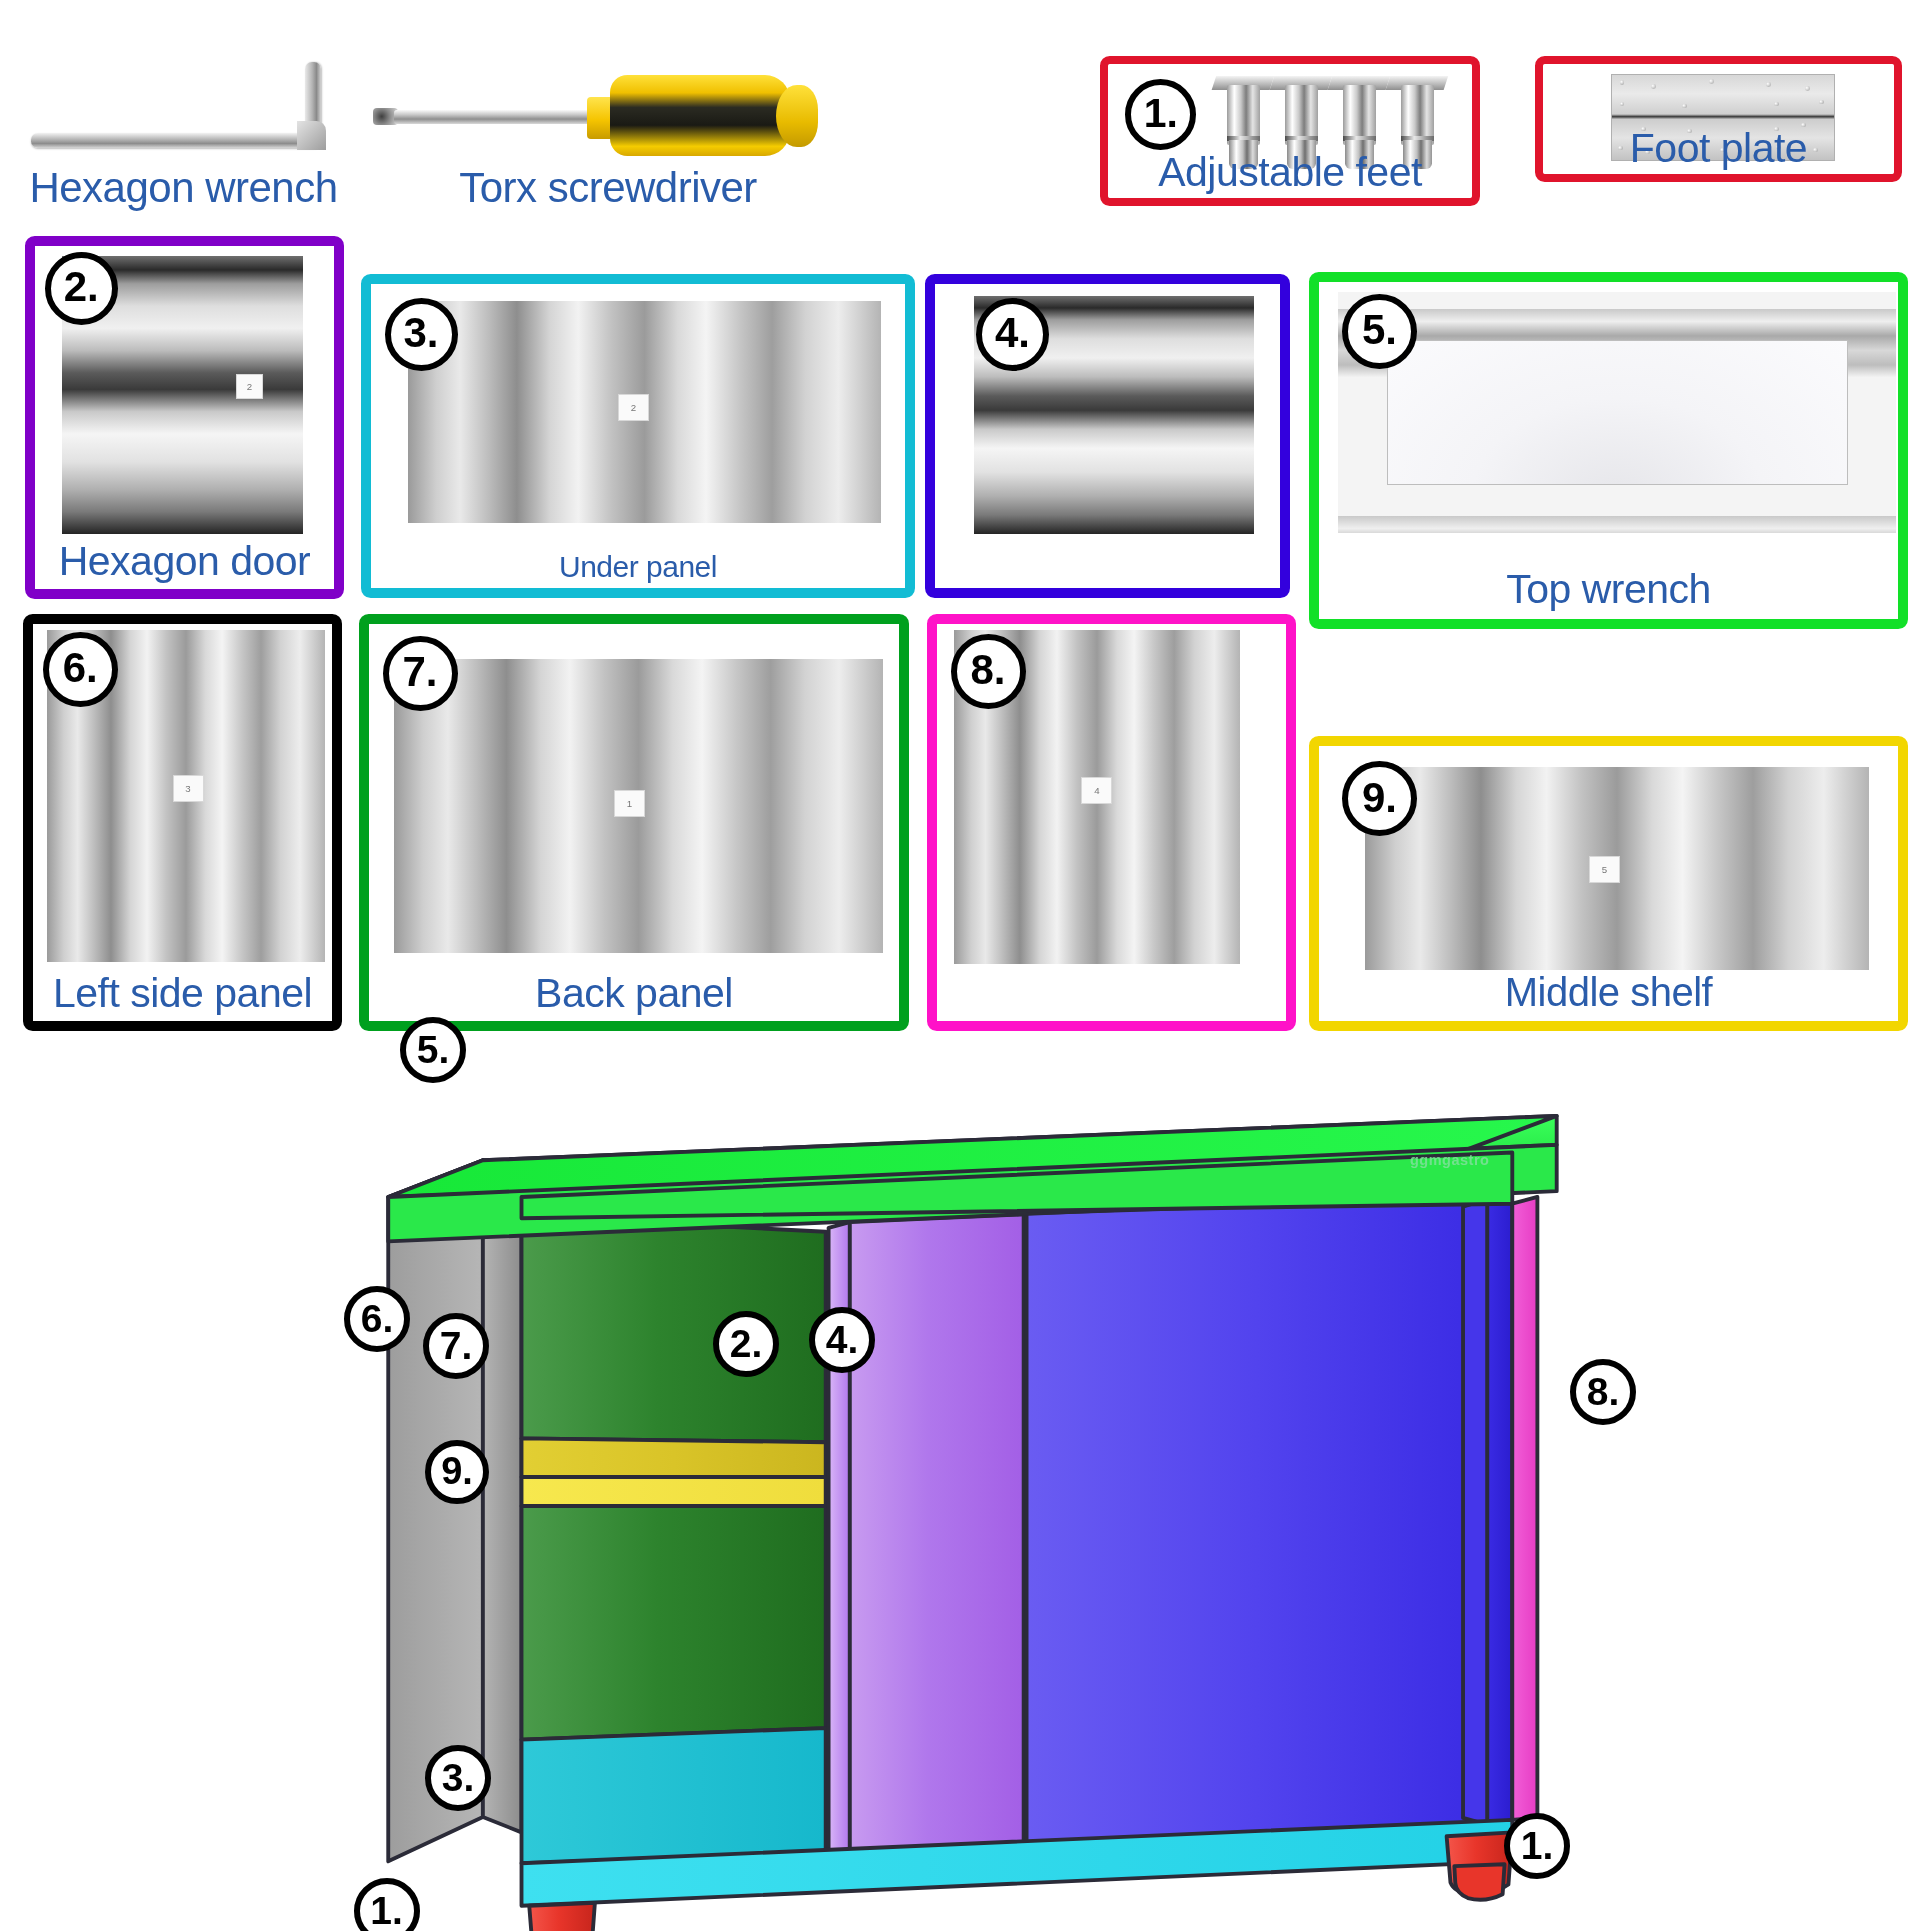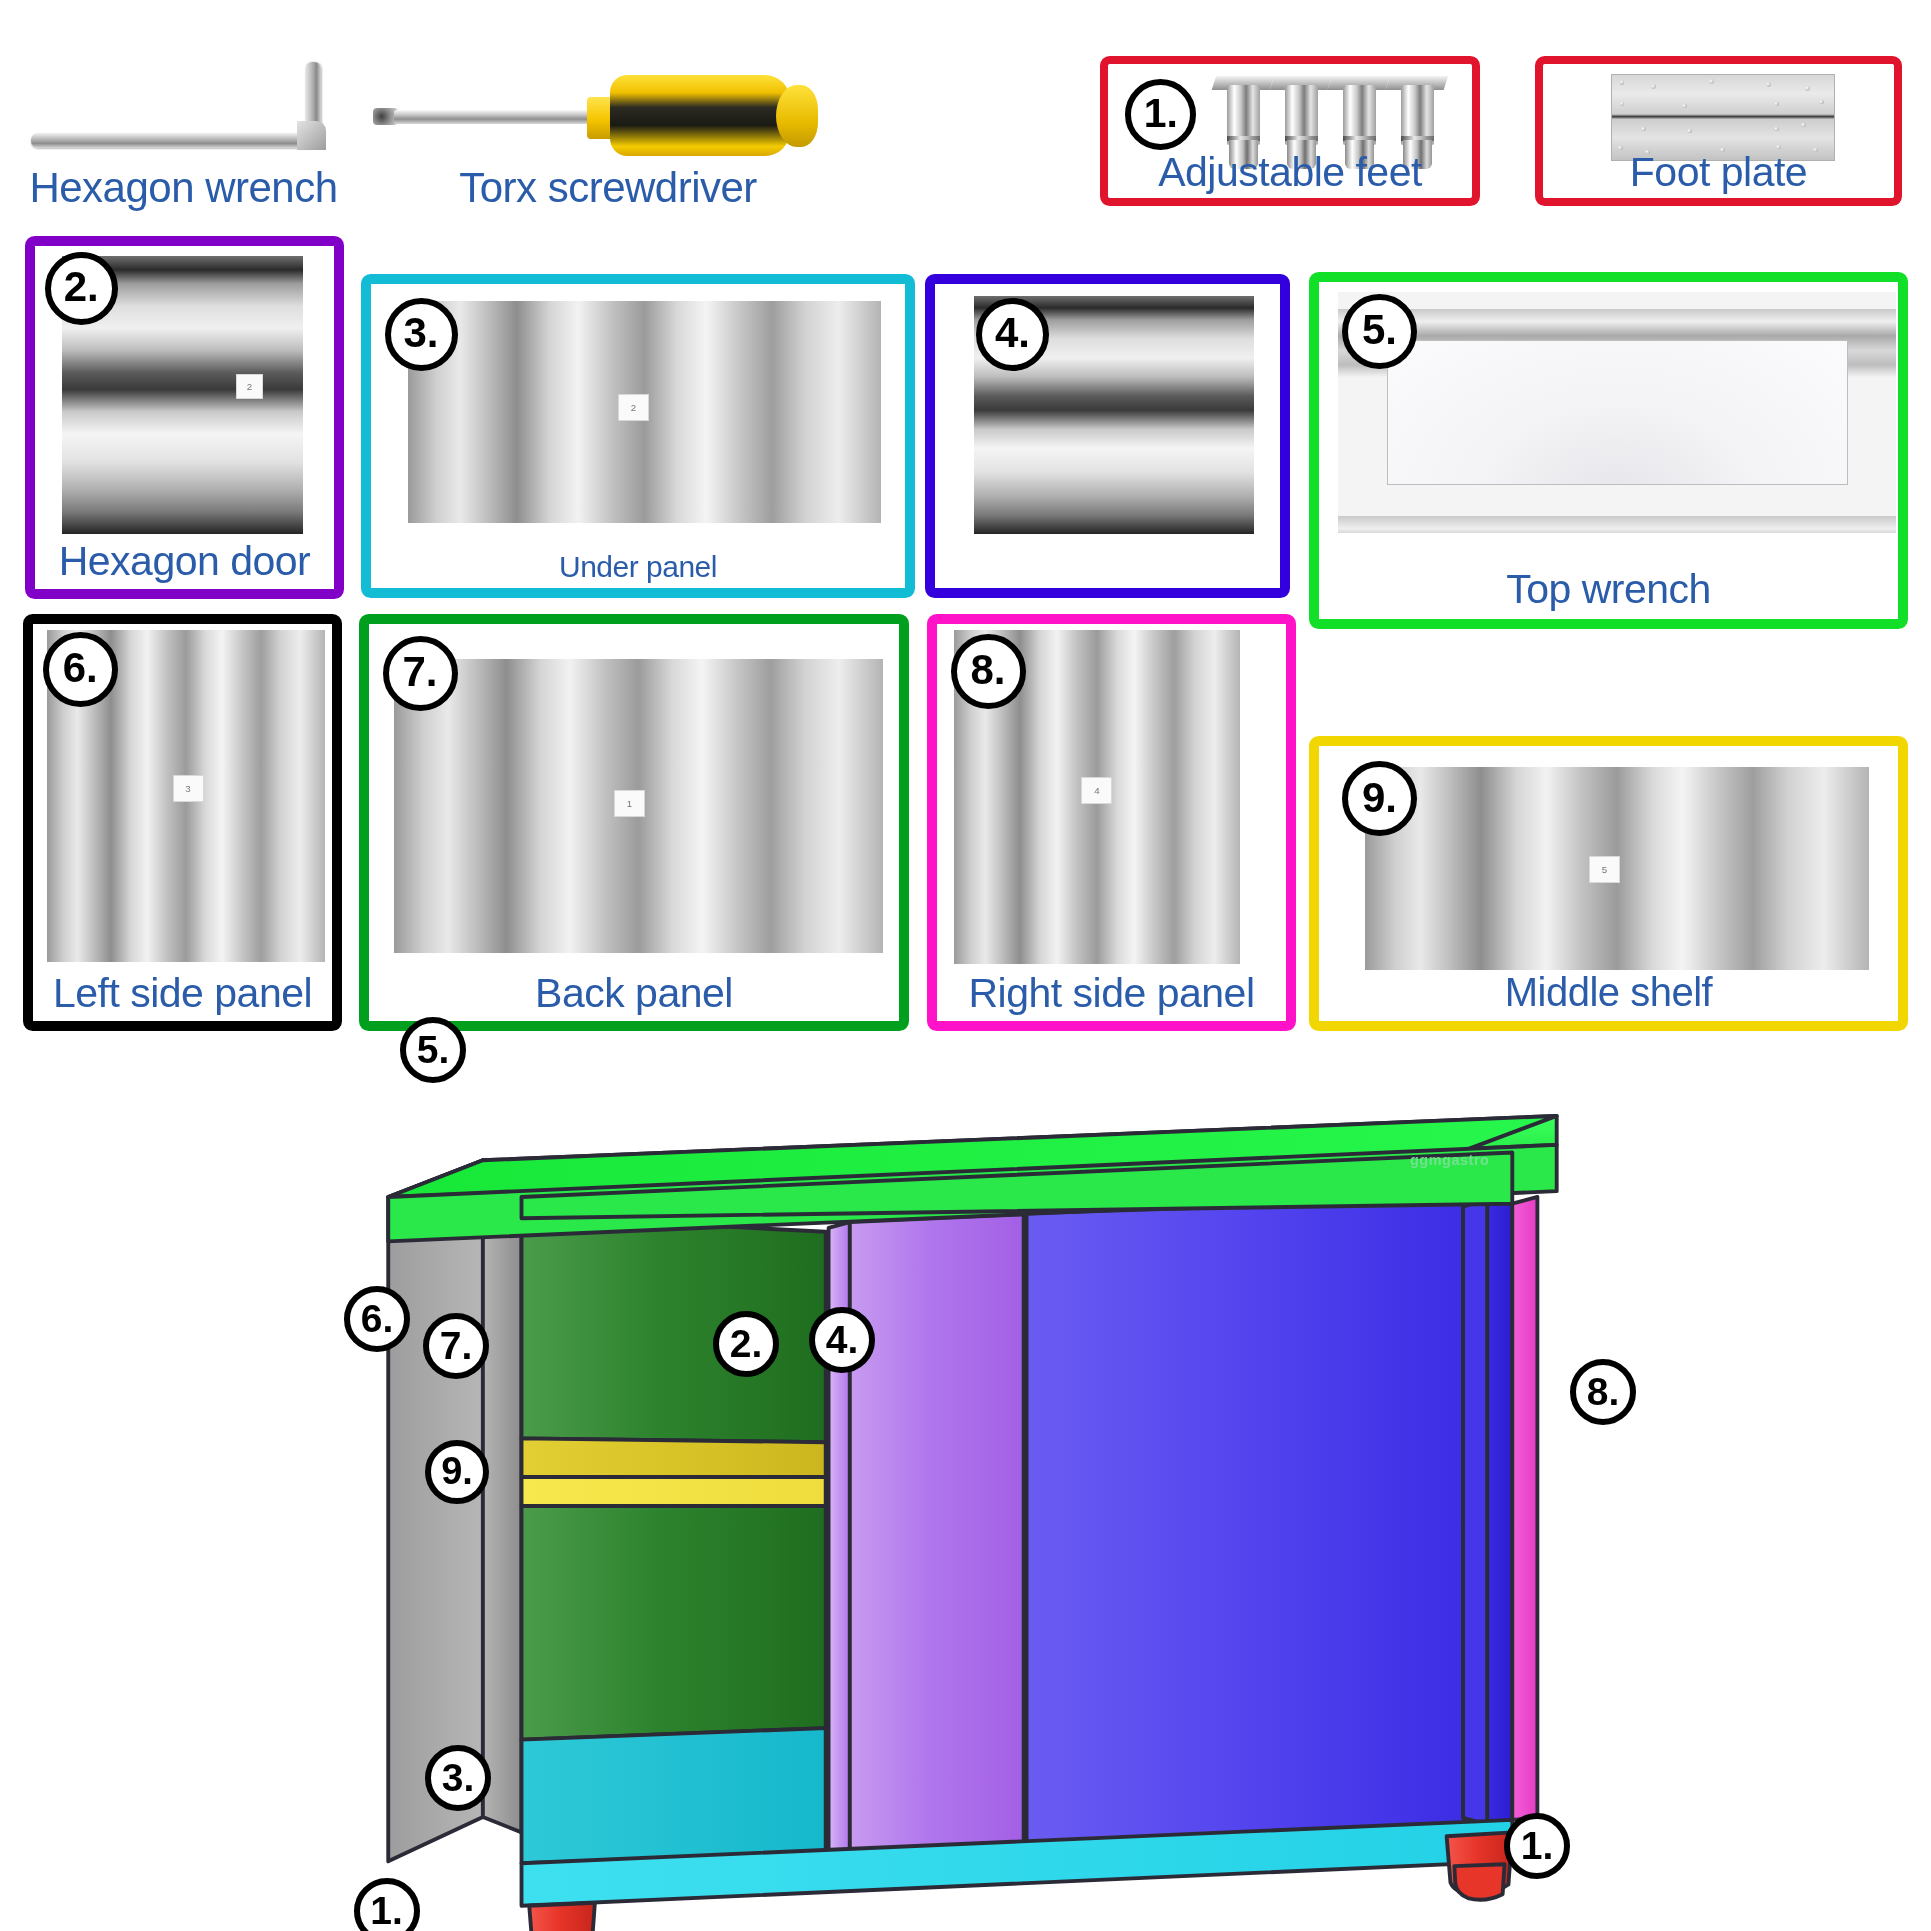--- a/index.html
+++ b/index.html
@@ -207,21 +207,21 @@
   <div class="foot" style="left:290px;top:11.6px;width:44px;height:97px;">
     <div class="plate"></div>
       <div class="barrel"></div>
       <div class="ring"></div>
       <div class="base"></div>
   </div>
 
   <div class="part-label" style="font-size:41px;bottom:1.9px;">Adjustable feet</div>
 </div>
 
-<div class="part-box" style="left:1535px;top:56px;width:367px;height:150px;border-width:8.7px;border-color:#e0142c;">
+<div class="part-box" style="left:1535px;top:56px;width:367px;height:126px;border-width:8.7px;border-color:#e0142c;">
   <div class="plate-photo" style="left:68px;top:9.7px;width:222px;height:85px;">
     <div class="rivet" style="left:7.7px;top:5.8px;"></div>
     <div class="rivet" style="left:39px;top:9.7px;"></div>
     <div class="rivet" style="left:97px;top:4.8px;"></div>
     <div class="rivet" style="left:154px;top:7.7px;"></div>
     <div class="rivet" style="left:193px;top:11.6px;"></div>
     <div class="rivet" style="left:7.7px;top:27px;"></div>
     <div class="rivet" style="left:70px;top:29px;"></div>
     <div class="rivet" style="left:162px;top:27px;"></div>
     <div class="rivet" style="left:207px;top:25px;"></div>
@@ -290,21 +290,20 @@
   <div class="badge" style="left:13.5px;top:11.6px;width:75px;height:75px;font-size:42px;">7.</div>
   <div class="part-label" style="font-size:41px;bottom:3.9px;">Back panel</div>
 </div>
 
 <div class="part-box" style="left:927px;top:614px;width:369px;height:417px;border-width:10.6px;border-color:#ff12c8;">
   <div class="photo" style="left:17.4px;top:5.8px;width:286px;height:334px;">
     <div class="metal-v"></div>
     <div class="sticker" style="left:127px;top:147px;width:29px;height:25px;">4</div>
   </div>
   <div class="badge" style="left:13.5px;top:9.7px;width:75px;height:75px;font-size:42px;">8.</div>
-  <div class="part-label" style="font-size:41px;bottom:3.9px;">Right side panel</div>
 </div>
 
 <div class="part-box" style="left:1309px;top:736px;width:599px;height:295px;border-width:10.6px;border-color:#f2d600;">
   <div class="photo" style="left:46px;top:21px;width:504px;height:203px;">
     <div class="metal-v"></div>
     <div class="sticker" style="left:224px;top:89px;width:29px;height:25px;">5</div>
   </div>
   <div class="badge" style="left:23px;top:15.4px;width:75px;height:75px;font-size:42px;">9.</div>
   <div class="part-label" style="font-size:40px;bottom:5.8px;">Middle shelf</div>
 </div>

